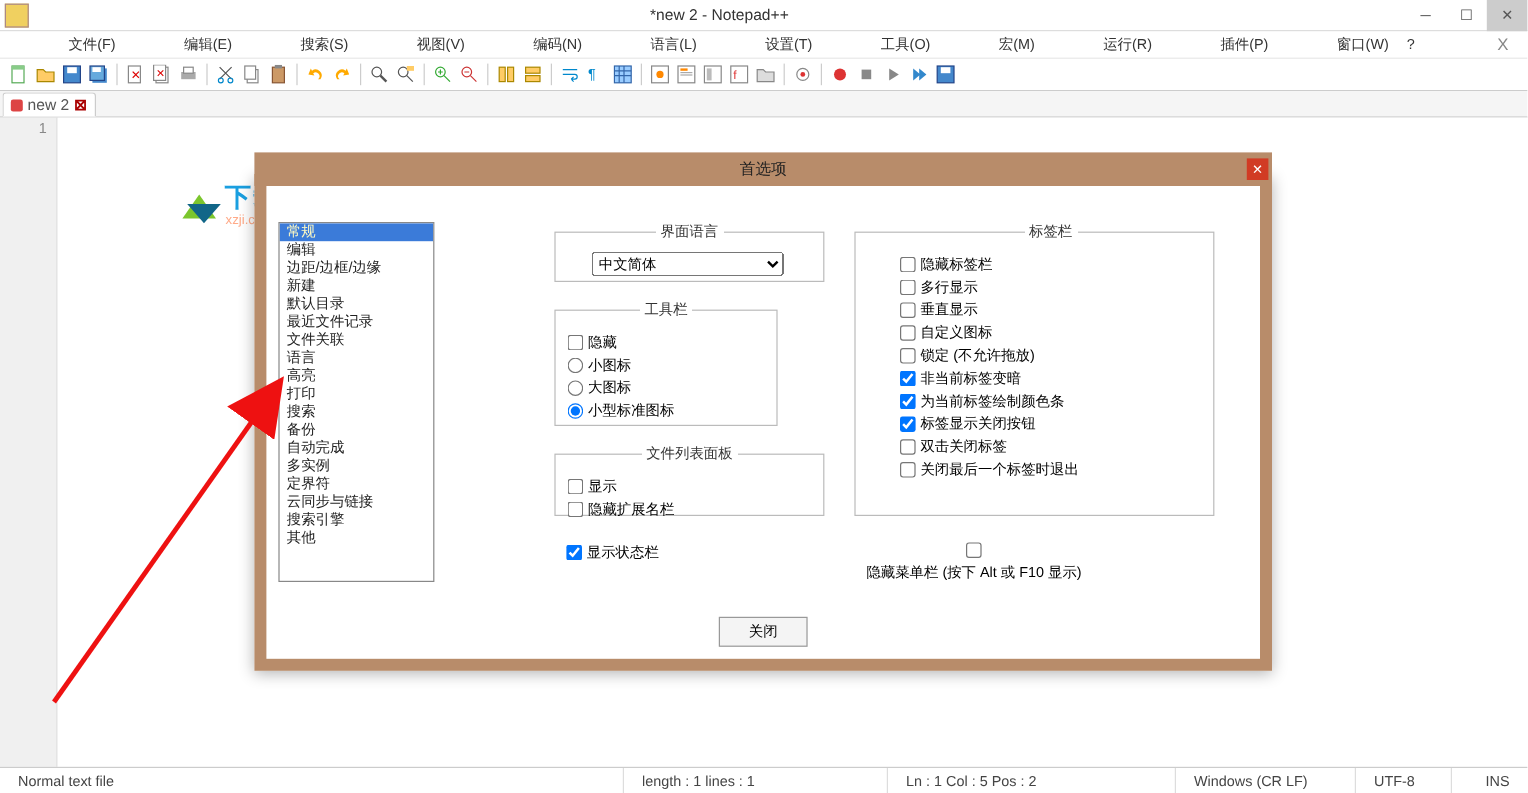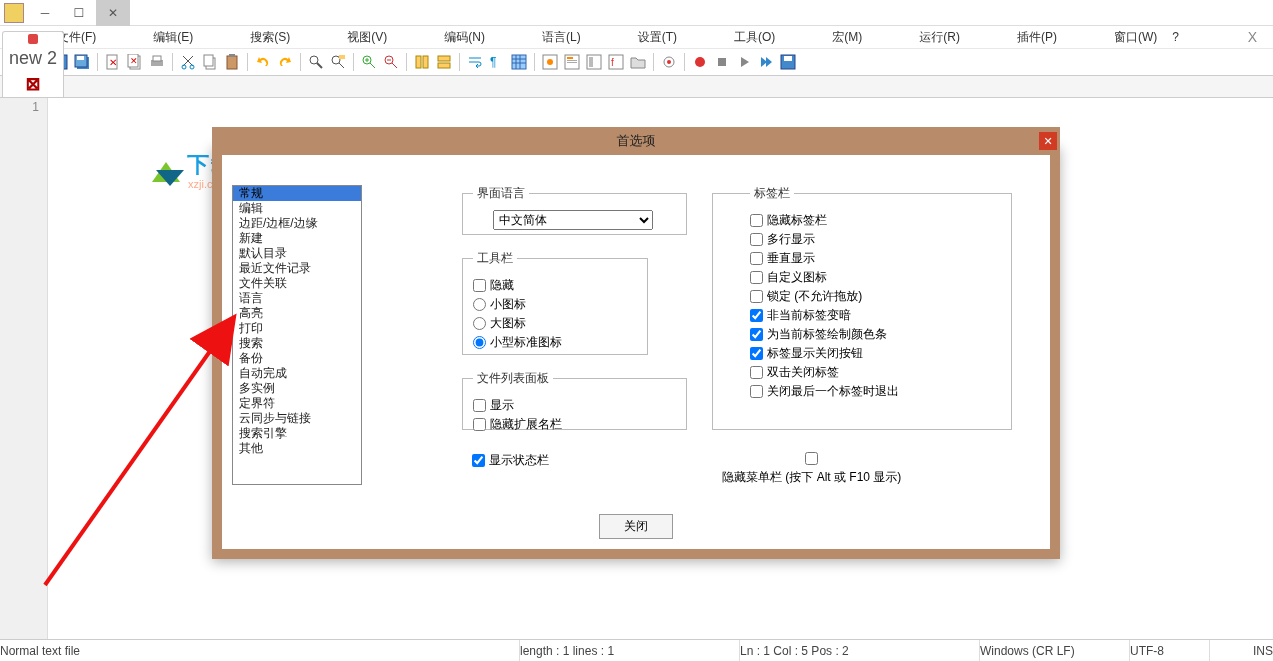--- a/index.html
+++ b/index.html
@@ -19,45 +19,45 @@
 .menubar .help { margin-left: 3px; }
 .menubar .x { margin-left: auto; padding: 0 10px; color: #888; font-size: 14px;}
 
 
 .toolbar { height: 28px; border-top: 1px solid #e8e8e8; border-bottom: 1px solid #ccc; padding: 2px 6px; display: flex; align-items: center; gap: 2px; }
 .tbtn { width: 20px; height: 20px; display: inline-flex; align-items: center; justify-content: center; }
 .tsep { width: 1px; height: 18px; background: #ccc; margin: 0 3px; }
 
 
 .tabbar { height: 22px; background: #f5f5f5; border-bottom: 1px solid #ccc; display: flex; align-items: flex-end; padding-left: 2px;}
-.tab { background: #fff; border: 1px solid #ccc; border-bottom: none; padding: 2px 6px; display: flex; align-items: center; gap: 4px; font-size: 18px; color: #555; border-top-left-radius:3px; border-top-right-radius:3px;flex-direction:column;}
+.tab { background: #fff; border: 1px solid #ccc; border-bottom: none; padding: 2px 6px; display: flex; align-items: center; gap: 4px; font-size: 13px; color: #555; border-top-left-radius:3px; border-top-right-radius:3px;}
 .tab .dot { width:10px; height:10px; background:#d44; border-radius:2px; }
 .tab .closex { color:#a00; font-weight:bold; }
 
 
 .editor { position: relative; height: 545px; display: flex; }
 .gutter { width: 48px; background: #f0f0f0; border-right: 1px solid #ddd; text-align: right; padding: 2px 8px 0 0; color: #888; font-size: 12px;}
 .textarea { flex: 1; background: #fff; position: relative; }
 
 
 .statusbar { position: absolute; bottom: 0; left: 0; right: 0; height: 22px; border-top: 1px solid #ccc; display: flex; align-items: center; font-size: 12px; color: #444; background:#fff;}
-.statusbar .cell { padding: 0 0; border-right: 1px solid #ddd; height: 100%; display:flex; align-items:center;}
+.statusbar .cell { padding: 0 15px; border-right: 1px solid #ddd; height: 100%; display:flex; align-items:center;}
 .statusbar .cell:last-child{border-right:none;}
 
 
 .dialog { position: absolute; left: 212px; top: 145px; width: 848px; height: 414px; background: #fff; border: 10px solid #b88c6a; box-shadow: 0 3px 12px rgba(0,0,0,.3); }
 .dlgtitle { position: absolute; top: -28px; left: -10px; right: -10px; height: 28px; background: #b88c6a; color: #222; display: flex; align-items: center; justify-content: center; font-size: 13px; }
 .dlgclose { position: absolute; right: 3px; top: 5px; width: 18px; height: 18px; background: #d13b24; color: #fff; display:flex; align-items:center; justify-content:center; font-size:11px; }
 
 .listbox { position: absolute; left: 10px; top: 30px; width: 130px; height: 300px; border: 1px solid #888; background:#fff; overflow:hidden;}
 .listbox .item { padding: 0px 6px; font-size: 12px; color: #222; line-height:15px; }
-.listbox .item.sel { background: #3b7bd9; color: #000000; font-family: Liberation Serif, serif; }
+.listbox .item.sel { background: #3b7bd9; color: #fef9c3; font-family: Liberation Serif, serif; }
 
 fieldset { position: absolute; border: 1px solid #bbb; padding: 8px 10px 10px 10px; }
-legend { padding: 0 4px; font-size: 12px; color: #333; }
+legend { padding: 0 4px; font-size: 12px; color: #333; text-align: center; }
 .row { display: flex; align-items: center; gap: 4px; margin: 2px 0; font-size: 12px;}
 .row input[type=checkbox], .row input[type=radio] { margin: 0; }
 select { font-size: 12px; padding: 1px; }
 
 .closebtn { position: absolute; left: 50%; bottom: 10px; transform: translateX(-50%); padding: 3px 24px; border: 1px solid #999; background: #f4f4f4; font-size: 12px;}
 
 
 .arrow-svg { position: absolute; left: 0; top: 0; pointer-events: none; }
 
 
@@ -65,20 +65,21 @@
 .wm .txt1 { font-size: 22px; font-weight: bold; color: #1a9fe0; letter-spacing: 2px; }
 .wm .txt2 { font-size: 11px; color: #fa8; margin-top:-4px;}
 .wm .tri { width: 0; height: 0; border-left: 14px solid transparent; border-right: 14px solid transparent; border-bottom: 20px solid #7bc62d; display:inline-block; vertical-align: middle; margin-right:4px; margin-top:6px;}
 .wm .tri2 { width: 0; height: 0; border-left: 14px solid transparent; border-right: 14px solid transparent; border-top: 16px solid #168; display:inline-block; margin-left:-28px; margin-top:20px; position:absolute;}
 </style>
 </head>
 <body>
 
 <div class="titlebar">
   <span class="icon"></span>
+  <span class="title">*new 2 - Notepad++</span>
   <div class="winbtns">
     <div class="winbtn">─</div>
     <div class="winbtn">☐</div>
     <div class="winbtn close">✕</div>
   </div>
 </div>
 
 <div class="menubar">
   <span>文件(F)</span>
   <span>编辑(E)</span>

